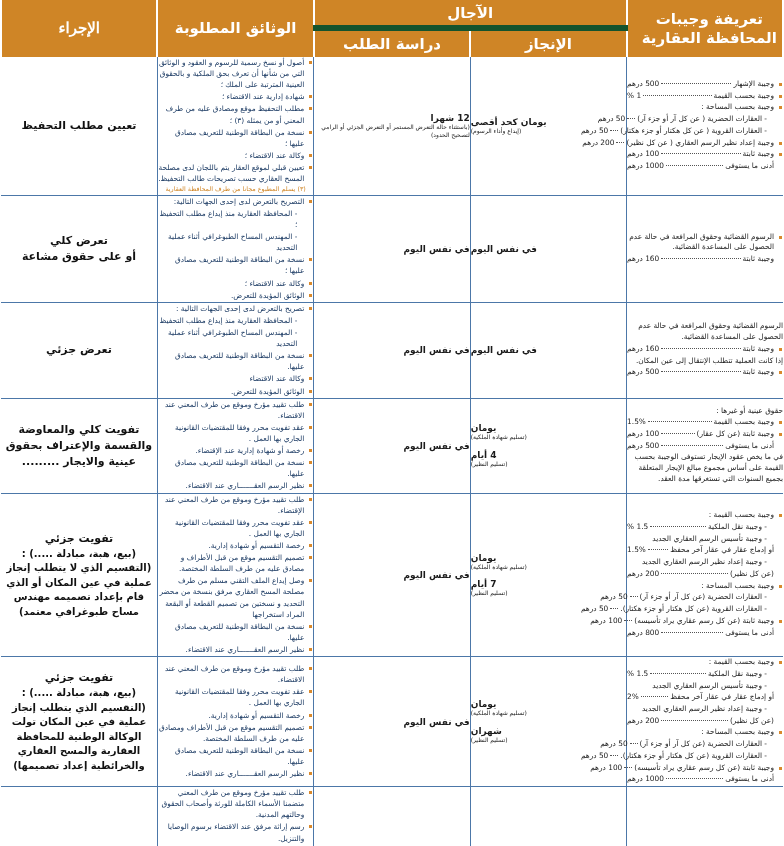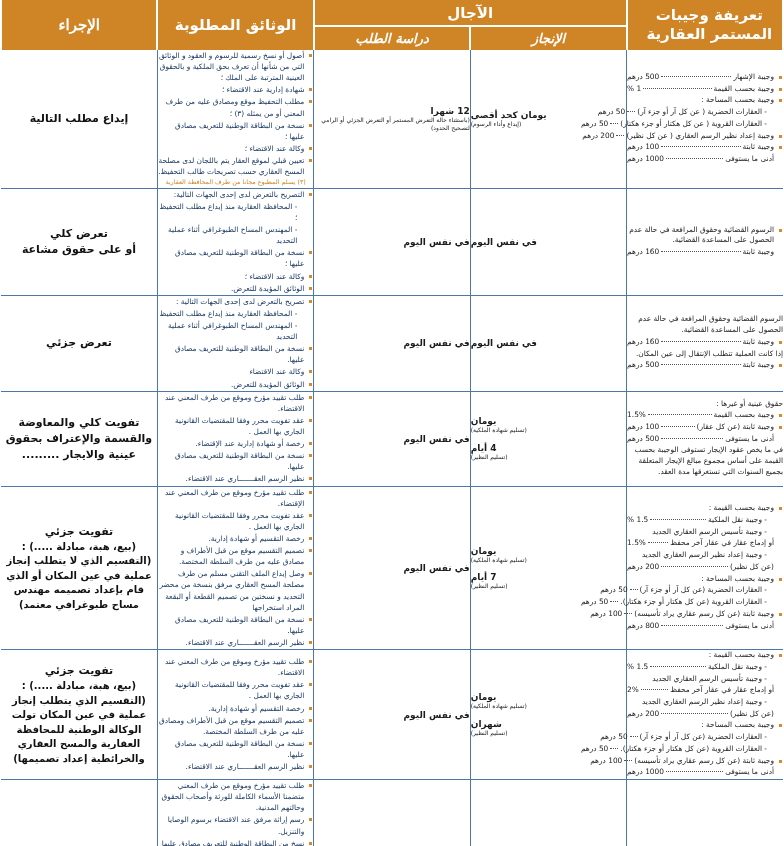--- a/index.html
+++ b/index.html
@@ -35,25 +35,24 @@
     text-align: center;
     border-right: 2px solid #ffffff;
     border-left: 2px solid #ffffff;
   }
   thead th.h-main {
     font-size: 15px;
     line-height: 1.25;
     padding: 6px 4px;
   }
   thead th.h-sub {
-    font-size: 13px;
+    font-size: 15px;
     font-weight: bold;
     padding: 4px 2px;
-    border-top: 1px solid #14532d;
-    font-style: italic;
+    border-top: 6px solid #14532d;
   }
   thead th.h-ajal {
     font-size: 15px;
     padding: 4px 2px 3px 2px;
     border-bottom: 2px solid #ffffff;
   }
   thead th.h-edge-r { border-right: none; font-family: Liberation Serif, serif; }
   thead th.h-edge-l { border-left: none; padding-left: 13px; }
 
   
@@ -155,21 +154,21 @@
   .proc-note { font-size: 10px; font-weight: bold; display: block; line-height: 1.45; }
 </style>
 </head>
 <body>
 
 <table class="proc-table">
   <thead>
     <tr>
       <th class="h-main h-edge-l" rowspan="2">
         <div>تعريفة وجيبات</div>
-        <div>المستمر العقارية</div>
+        <div>المحافظة العقارية</div>
       </th>
       <th class="h-ajal" colspan="2">الآجال</th>
       <th class="h-main" rowspan="2">الوثائق المطلوبة</th>
       <th class="h-main h-edge-r" rowspan="2">الإجراء</th>
     </tr>
     <tr>
       <th class="h-sub">الإنجاز</th>
       <th class="h-sub">دراسة الطلب</th>
     </tr>
   </thead>
@@ -242,21 +241,21 @@
             <li>أصول أو نسخ رسمية للرسوم و العقود و الوثائق التي من شأنها أن تعرف بحق الملكية و بالحقوق العينية المترتبة على الملك ؛</li>
             <li>شهادة إدارية عند الاقتضاء ؛</li>
             <li>مطلب التحفيظ موقع ومصادق عليه من طرف المعني أو من يمثله (٣) ؛</li>
             <li>نسخة من البطاقة الوطنية للتعريف مصادق عليها ؛</li>
             <li>وكالة عند الاقتضاء ؛</li>
             <li>تعيين قبلي لموقع العقار يتم باللجان لدى مصلحة المسح العقاري حسب تصريحات طالب التحفيظ.</li>
           </ul>
           <div class="docs-note">(٣) يسلم المطبوع مجانا من طرف المحافظة العقارية</div>
         </td>
         <td class="c-proc">
-          <div>إيداع مطلب التالية</div>
+          <div>تعيين مطلب التحفيظ</div>
         </td>
       </tr>
       <tr>
         <td class="c-fees">
           <ul class="blist">
             <li>الرسوم القضائية وحقوق المرافعة في حالة عدم الحصول على المساعدة القضائية.</li>
             <li class="nobul">
               <span class="fee-line">
                 <span class="fee-label">وجيبة ثابتة</span>
                 <span class="fee-dots"></span>

